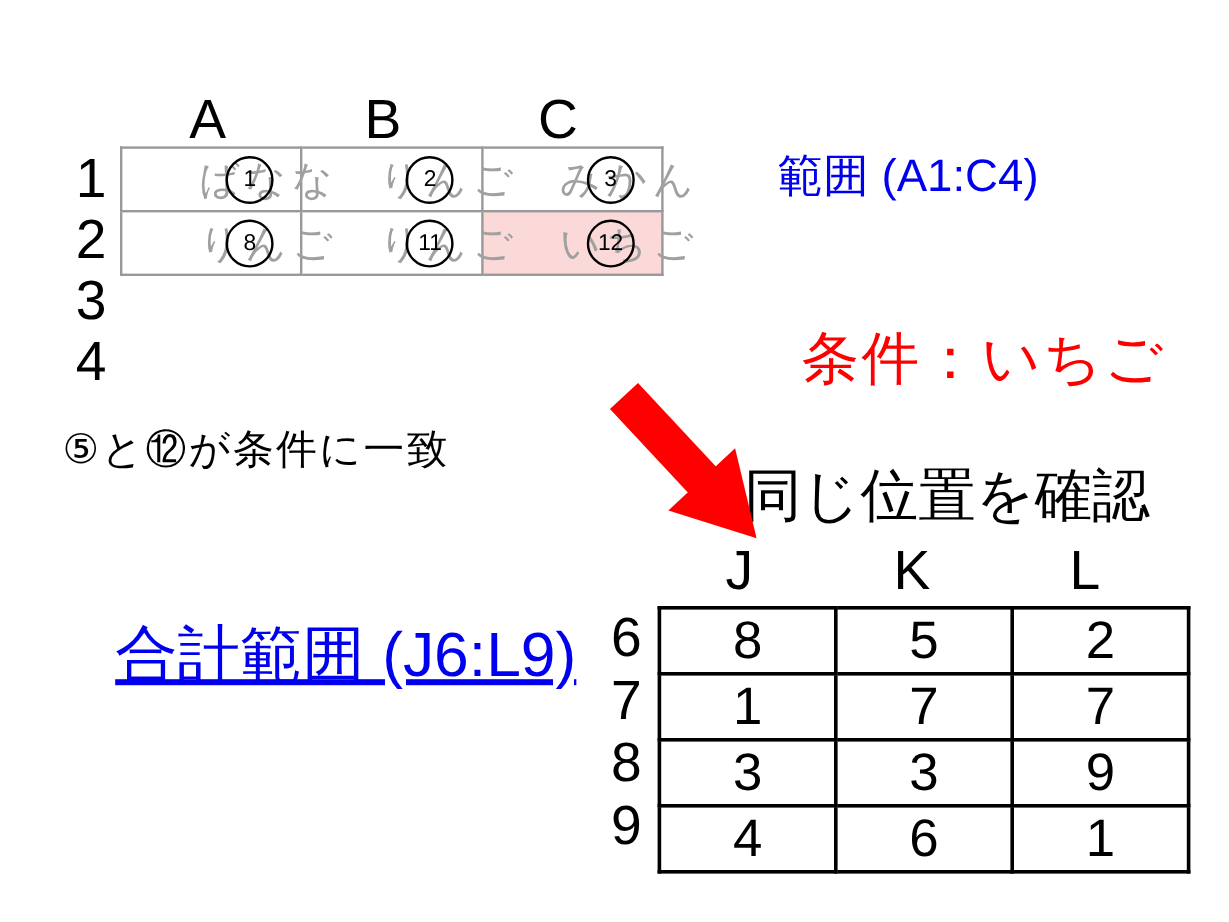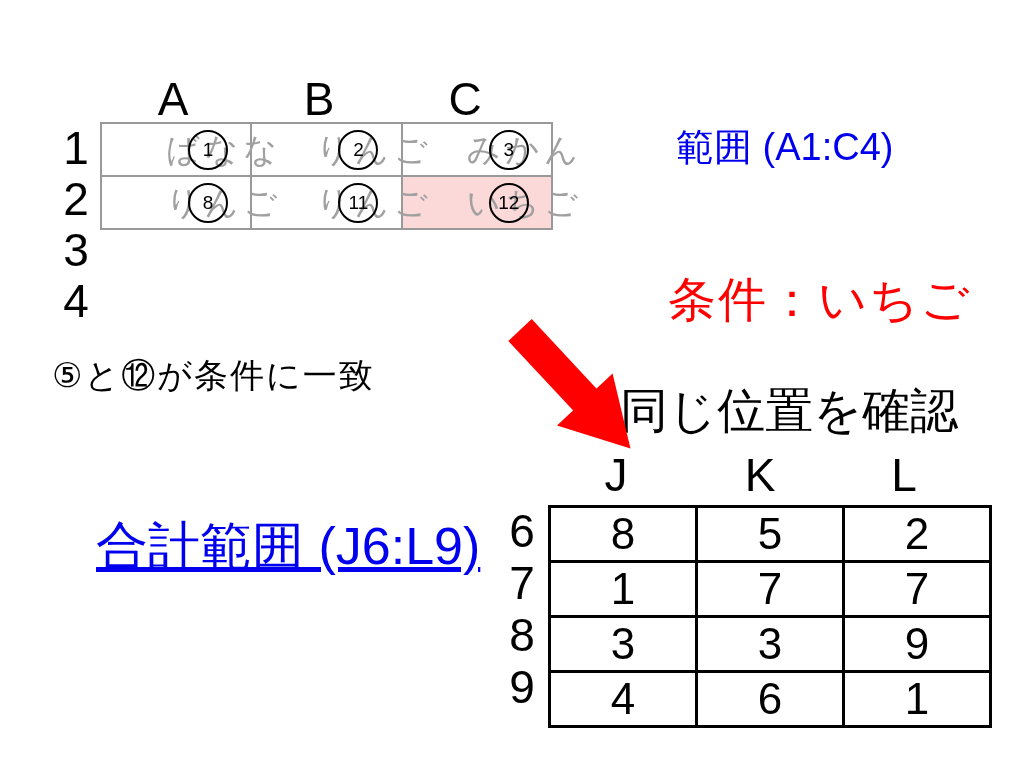--- a/index.html
+++ b/index.html
@@ -18,24 +18,24 @@
   .fruit{color:var(--gray);font-size:33px;letter-spacing:5px;white-space:nowrap;line-height:1;}
   .circ{
     position:absolute;left:50%;top:50%;transform:translate(-50%,-50%);
     width:36px;height:36px;border:2.5px solid #000;border-radius:50%;
     display:flex;align-items:center;justify-content:center;
     color:#000;font-size:19px;line-height:1;background:transparent;
   }
   .sum-table td{width:144px;height:52px;border:3px solid #000;padding:0;
     text-align:center;vertical-align:middle;font-size:44px;color:#000;}
   .lbl{position:absolute;white-space:nowrap;line-height:1;}
-  .lbl-range{left:648px;top:128px;font-size:38px;color:var(--blue);margin-left:28px;}
+  .lbl-range{left:648px;top:128px;font-size:38px;color:var(--blue);}
   .lbl-cond{left:668px;top:276px;font-size:48px;color:var(--red);letter-spacing:2px;}
   .lbl-match{left:52px;top:358px;font-size:34px;color:#000;letter-spacing:2px;}
-  .lbl-check{left:620px;top:390px;font-size:48px;color:#000;font-family:Liberation Mono, monospace;}
+  .lbl-check{left:620px;top:390px;font-size:48px;color:#000;}
   .lbl-sumrange{left:96px;top:520px;font-size:52px;color:var(--blue);text-decoration:underline;}
   .arrow-svg{position:absolute;left:488px;top:312px;}
   .arrow-svg *{fill:var(--red);}
 </style>
 </head>
 <body>
 
 <div class="canvas" style="--blue: #0000ee; --red: #ff0000; --pink: #fcd9d9; --gray: #a0a0a0; --srcborder: #999999;">
 
   <span class="colhdr" style="left:173px;top:76px;">A</span>

